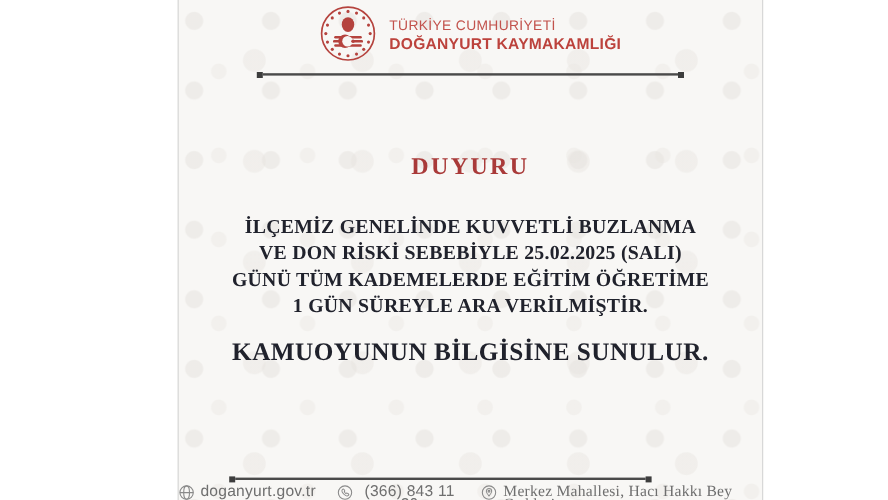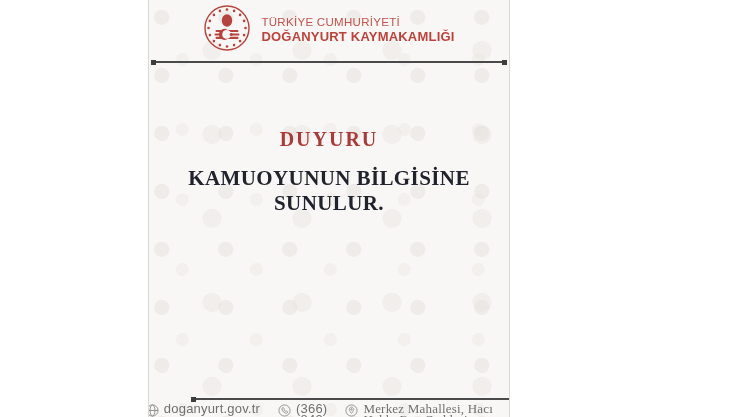--- a/index.html
+++ b/index.html
@@ -2,21 +2,21 @@
 <html><head>
 <meta charset="utf-8">
 <style>
   html,body{margin:0;padding:0;}
   body{
     width:740px;height:417px;overflow:hidden;position:relative;
     background:#ffffff;
     font-family:"Liberation Sans",sans-serif;
   }
   .card{
-    position:absolute;left:148px;top:0;width:362px;height:417px;
+    position:absolute;left:148px;top:0;width:488px;height:417px;
     box-sizing:border-box;
     border-left:1px solid #d8d8d8;border-right:1px solid #d8d8d8;
     background-color:#f8f7f5;
     background-image:
       radial-gradient(circle at 20% 30%, rgba(230,227,223,.55) 0 7px, transparent 8px),
       radial-gradient(circle at 70% 60%, rgba(233,230,226,.5) 0 9px, transparent 10px),
       radial-gradient(circle at 45% 85%, rgba(236,233,229,.5) 0 6px, transparent 7px);
     background-size:64px 58px, 90px 84px, 74px 70px;
     text-align:center;overflow:hidden;
   }
@@ -111,20 +111,21 @@
   </div>
 
   <div class="divider top">
     <span class="dot"></span>
     <span class="line"></span>
     <span class="dot"></span>
   </div>
 
   <h1 class="title">DUYURU</h1>
 
+  <p class="body-text">İLÇEMİZ GENELİNDE KUVVETLİ BUZLANMA VE DON RİSKİ SEBEBİYLE 25.02.2025 (SALI) GÜNÜ TÜM KADEMELERDE EĞİTİM ÖĞRETİME 1 GÜN SÜREYLE ARA VERİLMİŞTİR.</p>
 
   <p class="closing">KAMUOYUNUN BİLGİSİNE SUNULUR.</p>
 
   <div class="divider bottom">
     <span class="dot"></span>
     <span class="line"></span>
     <span class="dot"></span>
   </div>
 
   <div class="footer-row">

